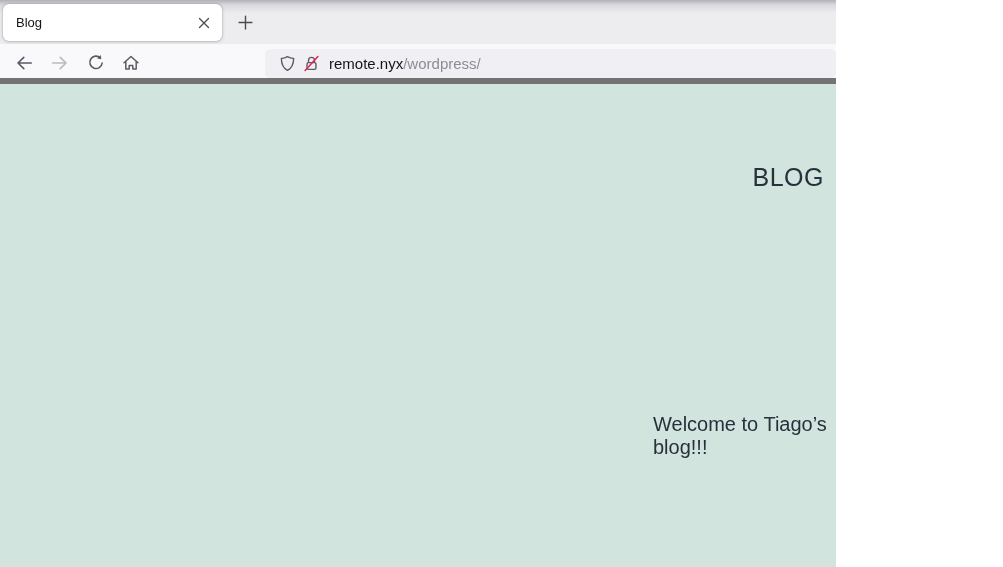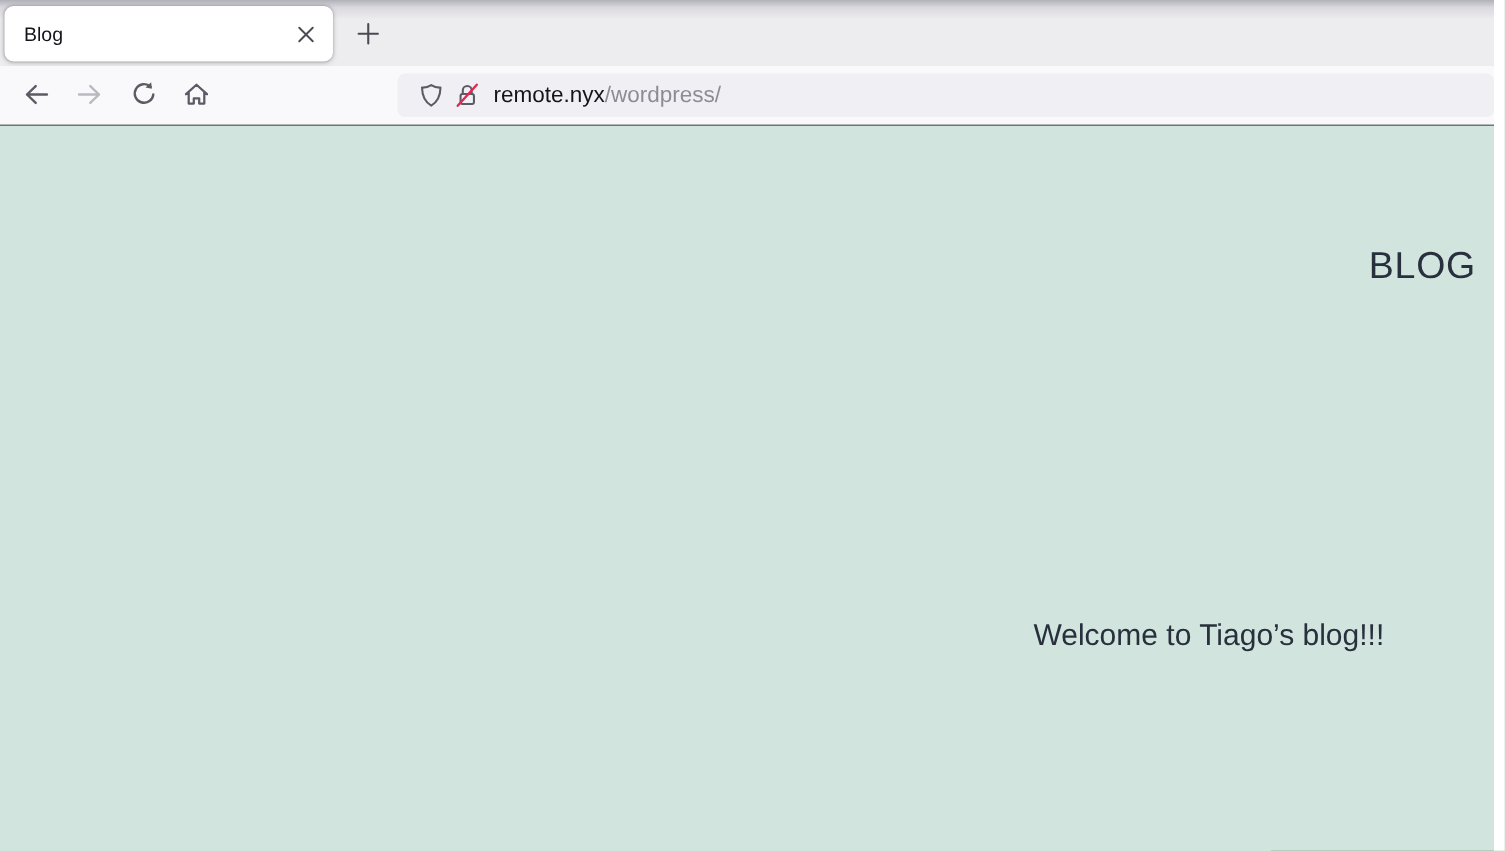--- a/index.html
+++ b/index.html
@@ -1,19 +1,19 @@
 <!DOCTYPE html>
 <html><head>
 <meta charset="utf-8">
 <style>
   * { box-sizing: border-box; margin: 0; padding: 0; }
   html, body { width: 1003px; height: 567px; overflow: hidden; }
   body { font-family: "Liberation Sans", sans-serif; }
 
-  .window { position: relative; width: 996px; height: 567px; background: #14532d; overflow: hidden; }
+  .window { position: relative; width: 836px; height: 567px; background: #14532d; overflow: hidden; }
 
   
   .tabbar {
     position: absolute; top: 0; left: 0; right: 0; height: 44px;
     background: linear-gradient(to bottom, #b1b1b9 0px, #d9d9de 5px, #ededf0 13px, #ededf0 100%);
   }
   .tab {
     position: absolute; left: 3px; top: 4px; width: 219px; height: 37px;
     background: #ffffff; border-radius: 6px;
     box-shadow: 0 0 2px rgba(0,0,0,.28), 0 1px 4px rgba(0,0,0,.15);
@@ -25,21 +25,21 @@
     display: flex; align-items: center; justify-content: center; color: #4a4a52; cursor: default;
   }
   .newtab {
     position: absolute; left: 231px; top: 8px; width: 28px; height: 28px; border-radius: 4px;
     display: flex; align-items: center; justify-content: center; color: #4a4a52;
   }
 
   
   .toolbar {
     position: absolute; top: 44px; left: 0; right: 0; height: 40px;
-    background: #f9f9fb; border-bottom: 1px solid #737373;
+    background: #f9f9fb; border-bottom: 6px solid #737373;
   }
   .navbtn {
     position: absolute; top: 5px; width: 28px; height: 28px; border: none; background: none;
     display: flex; align-items: center; justify-content: center; color: #5b5b66; border-radius: 4px;
   }
   .navbtn.back    { left: 10px; }
   .navbtn.forward { left: 46px; color: #b9b9c2; }
   .navbtn.reload  { left: 82px; }
   .navbtn.home    { left: 117px; }
   .urlbar {
@@ -58,21 +58,21 @@
     font-size: 25px; font-weight: 400; letter-spacing: 0.5px; color: #28303d;
   }
   .post-title {
     position: absolute; top: 237px; left: 653px;
     font-size: 50px; font-weight: 400; line-height: 1.1;
   }
   .post-title a {
     color: #28303d; text-decoration: underline;
     text-decoration-thickness: 2px; text-underline-offset: 7px;
   }
-  .post-intro { position: absolute; top: 329px; left: 653px; font-size: 20px; color: #28303d; margin-left: 36px; }
+  .post-intro { position: absolute; top: 329px; left: 653px; font-size: 20px; color: #28303d; }
   .post-meta { position: absolute; top: 410px; left: 653px; font-size: 17px; line-height: 27px; color: #28303d; }
   .post-meta a { color: #28303d; text-decoration: underline; text-decoration-thickness: 1px; text-underline-offset: 3px; }
 </style>
 </head>
 <body>
 
 <div class="window">
 
   <div class="tabbar">
     <div class="tab">

